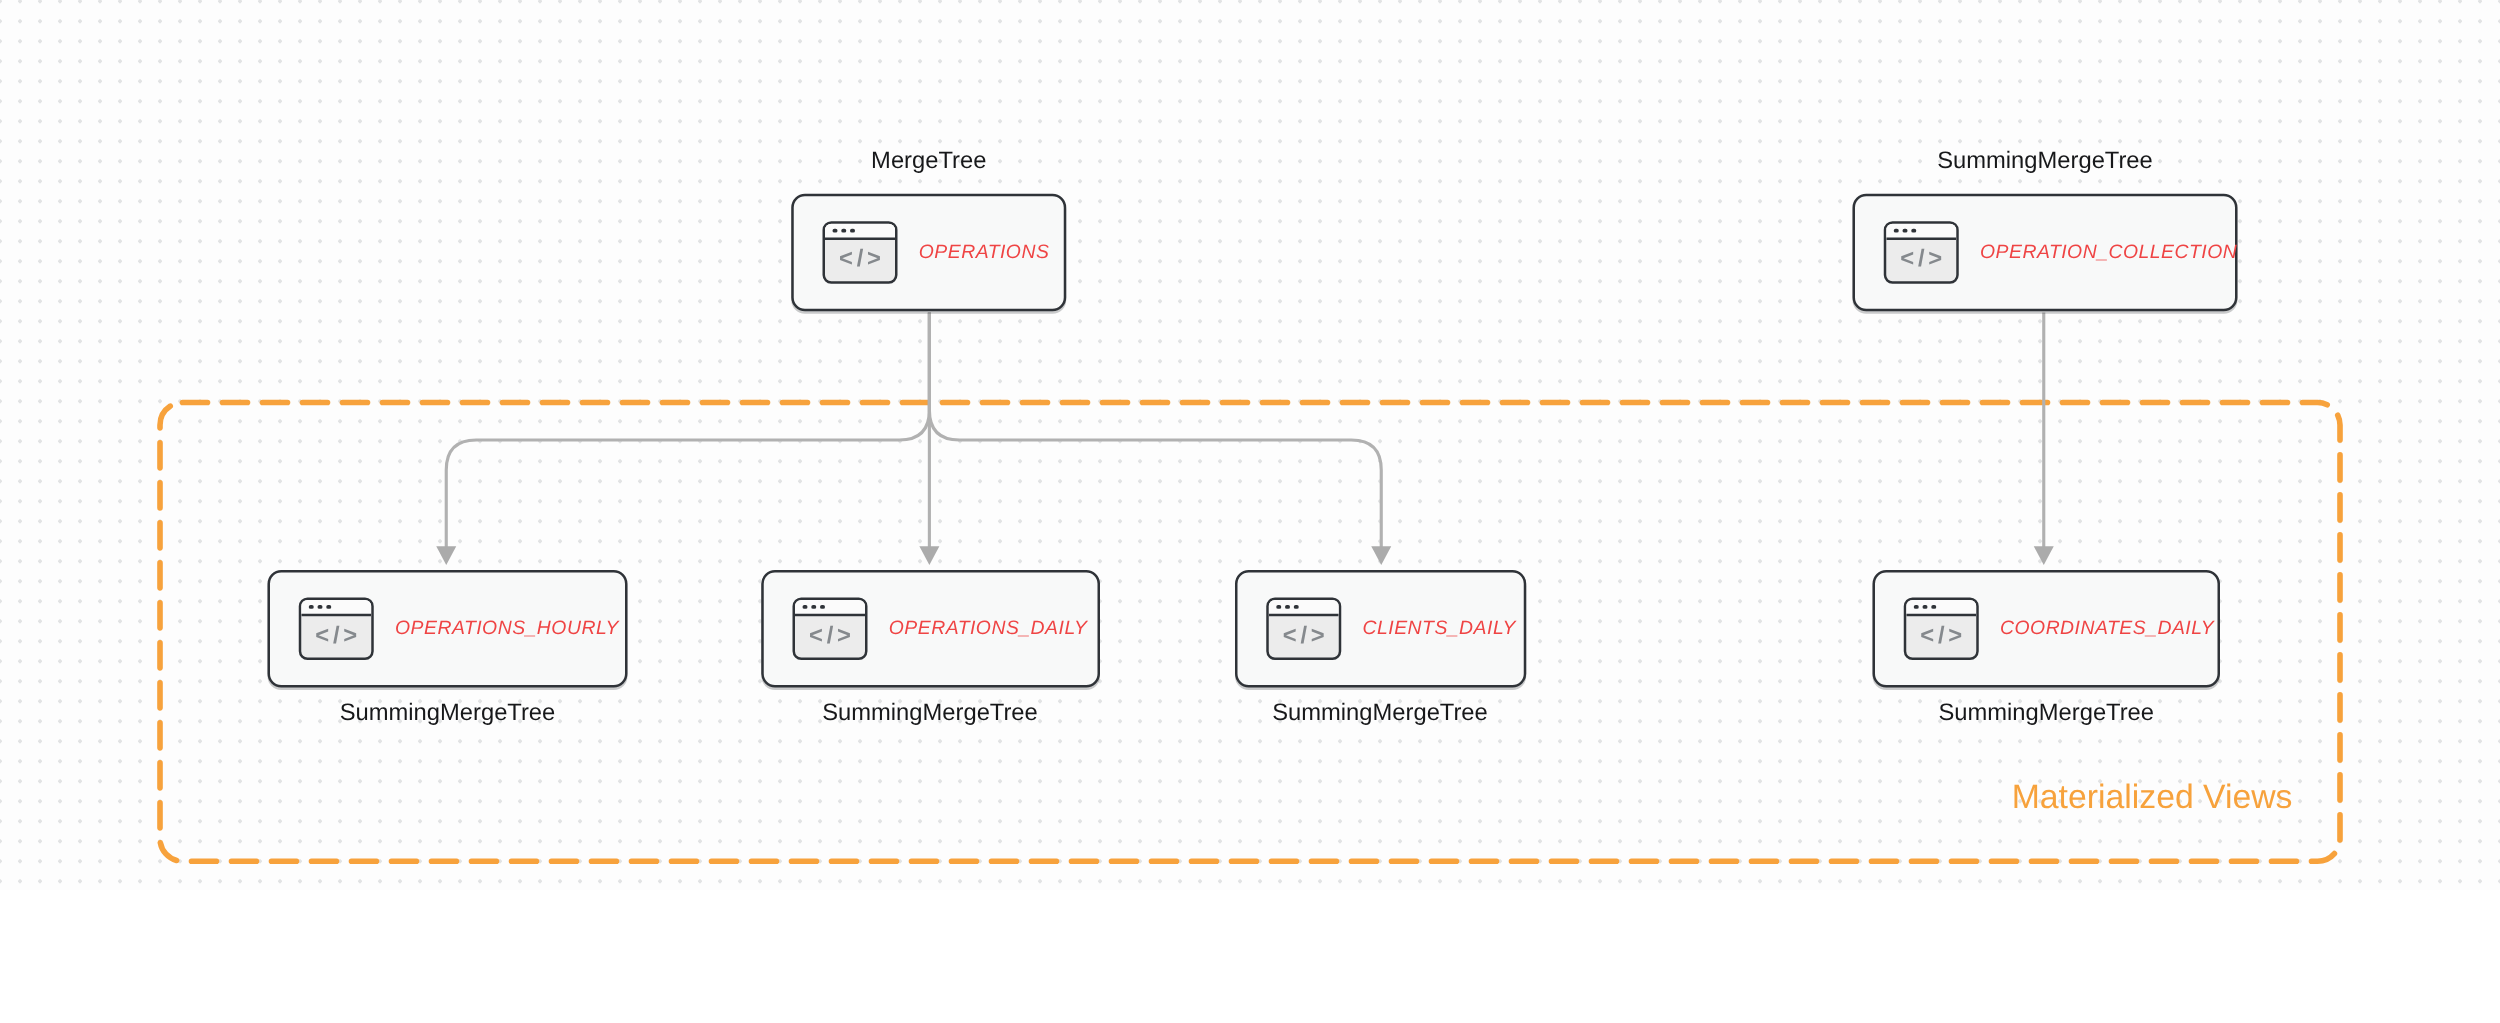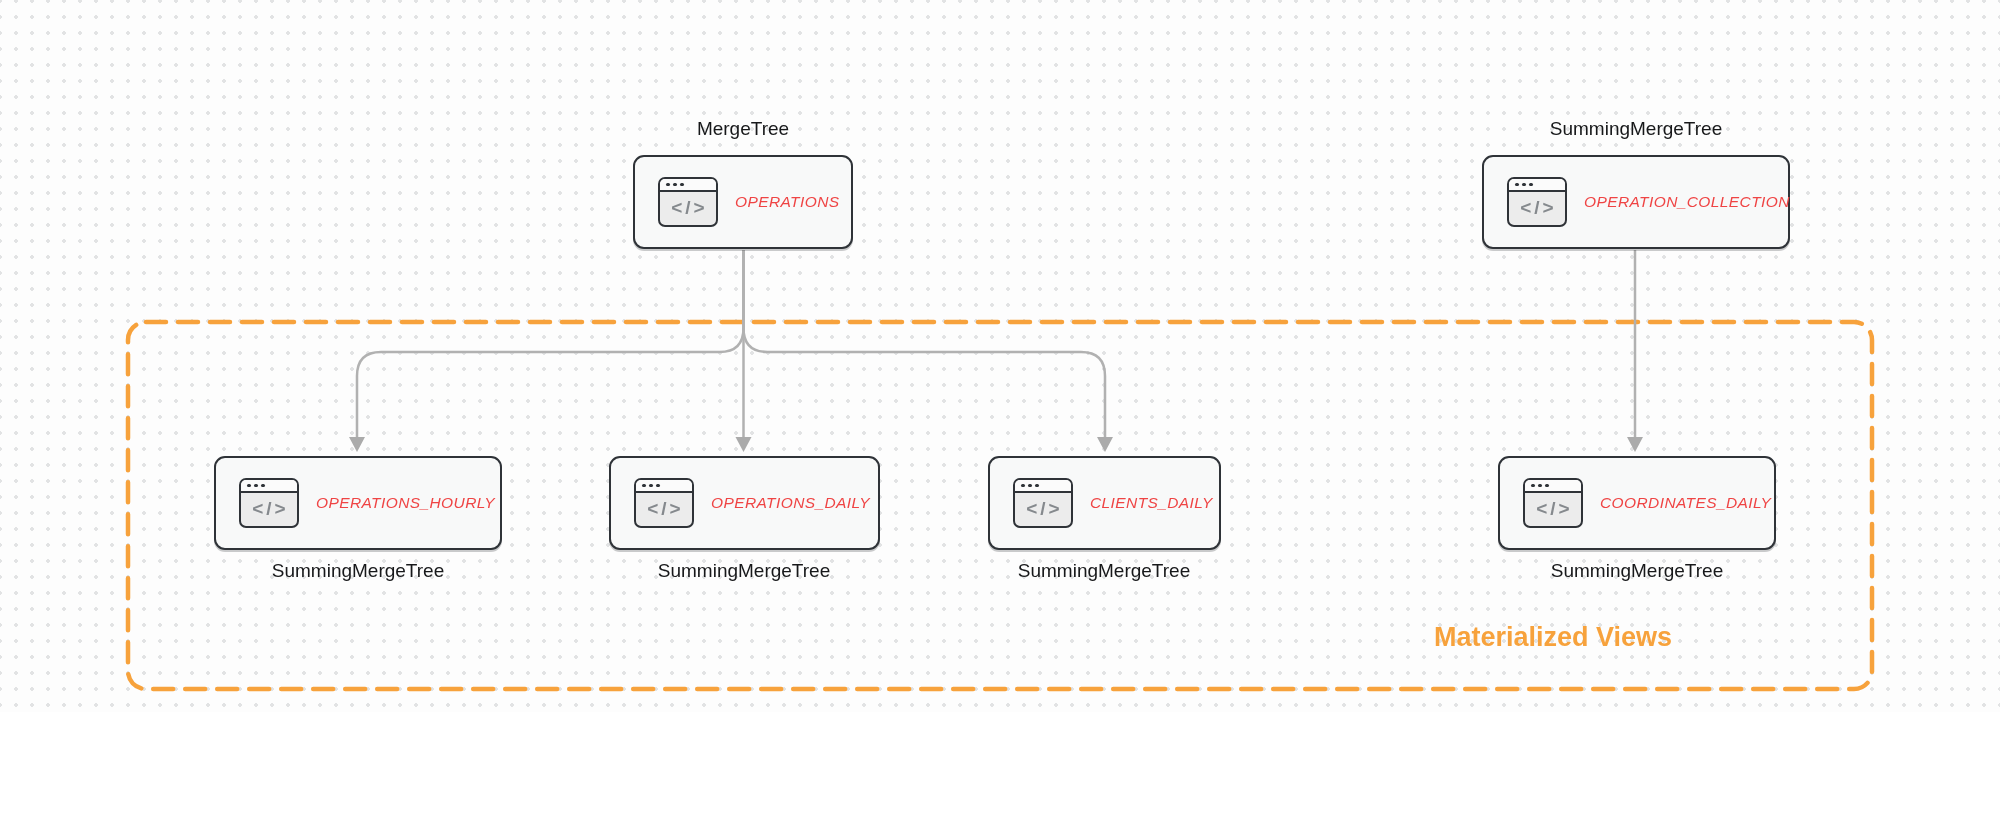--- a/index.html
+++ b/index.html
@@ -88,23 +88,23 @@
     font-weight: 500;
     color: #17181a;
     white-space: nowrap;
   }
 
   .mv-label {
     position: absolute;
     left: 1434px;
     top: 622px;
     width: 400px;
-    text-align: left;
+    text-align: right;
     font-size: 27px;
-    font-weight: 700;
+    font-weight: 400;
     color: #f7a23c;
     white-space: nowrap;
   }
 </style>
 </head>
 <body>
 
 <div class="canvas">
 
   <svg class="edges-layer" viewBox="0 0 2000 818" xmlns="http://www.w3.org/2000/svg">

